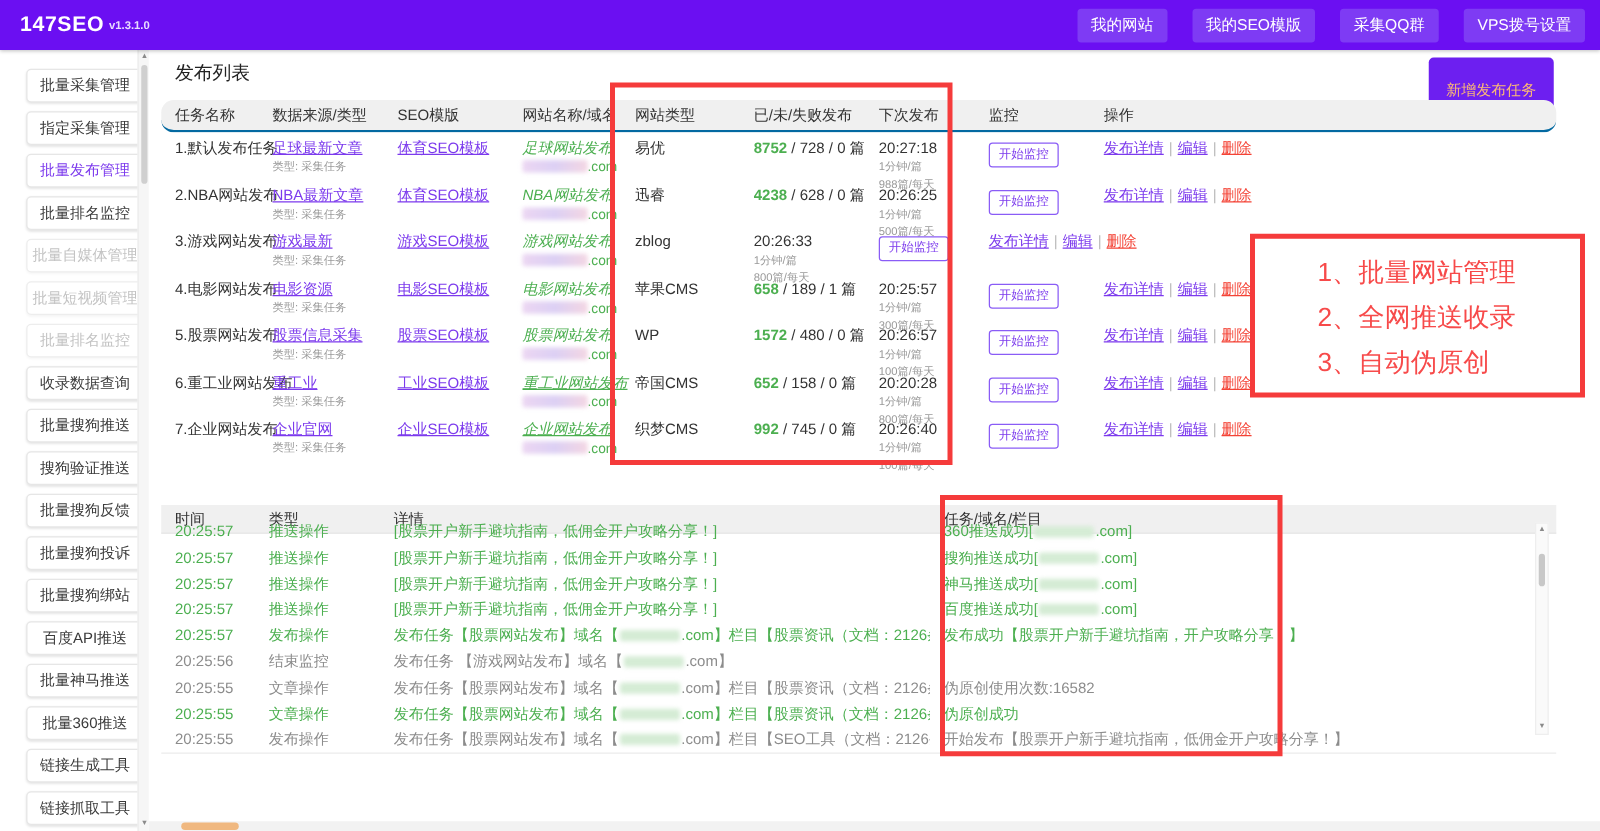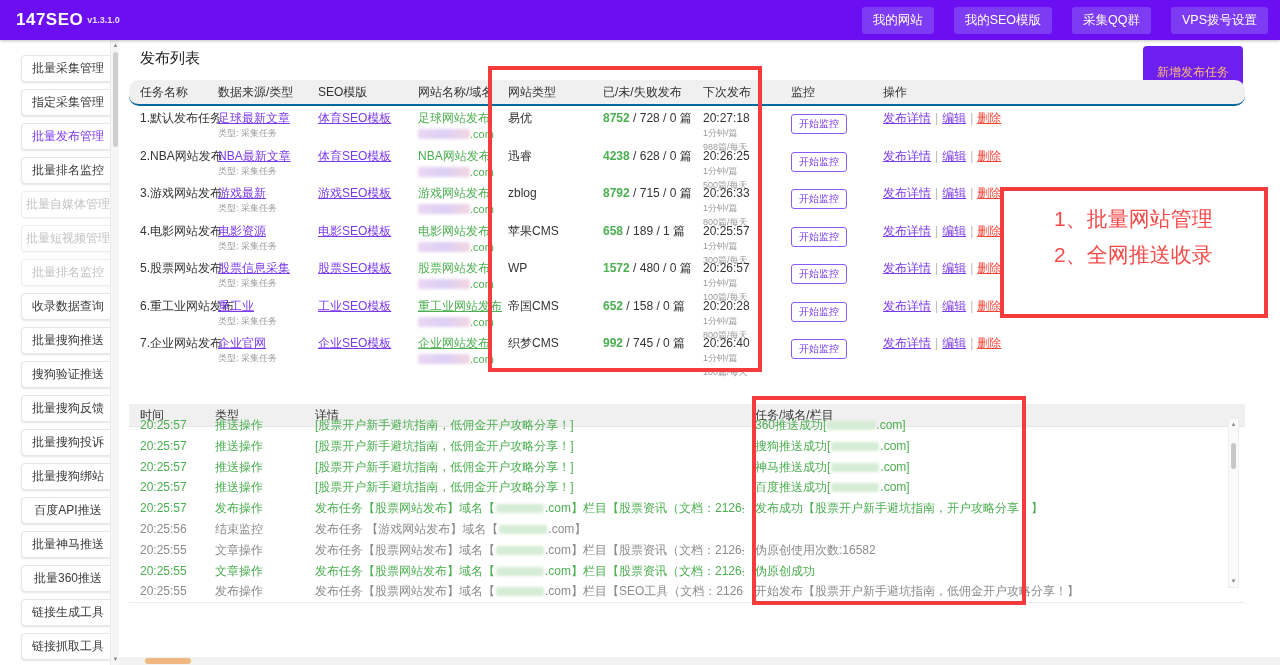--- a/index.html
+++ b/index.html
@@ -38,21 +38,21 @@
   
   .t1{display:grid;grid-template-columns:78px 100px 100px 90px 95px 100px 88px 92px 1fr;}
   .t1-head{position:absolute;left:10px;right:35px;top:40px;height:24px;background:#f0f0f0;
            border-bottom:2px solid #0369a1;align-items:center;border-radius:10px;}
   .t1-head .hc{font-size:12px;color:#333;padding-left:11px;white-space:nowrap;}
   .t1-body{position:absolute;left:10px;right:35px;top:64px;}
   .t1-row{height:37.5px;}
   .cell{font-size:12px;color:#333;padding:7px 2px 0 11px;white-space:nowrap;overflow:visible;line-height:14px;}
   .tiny{font-size:9px;color:#9a9a9a;line-height:12px;margin-top:2px;}
   .lnk-purple{color:#7c3aed;text-decoration:underline;cursor:pointer;}
-  .site-name{color:#4caf50;cursor:pointer;}
+  .site-name{color:#4caf50;cursor:pointer;font-style:italic;}
   .site-name.underline{text-decoration:underline;margin-top:36px;}
   .dom{color:#4caf50;font-size:11px;margin-top:2px;}
   .pill-p{display:inline-block;width:52px;height:10px;border-radius:2px;vertical-align:-1px;
           background:linear-gradient(90deg,#ecd6f2,#dcd0f4,#f3d6e3);filter:blur(1.6px);}
   .pill-g{display:inline-block;width:48px;height:9px;border-radius:2px;vertical-align:-1px;margin:0 1px;
           background:#d5ecd5;filter:blur(1.5px);}
   .num-done{color:#4caf50;font-weight:bold;}
   .monitor-btn{display:inline-block;border:1px solid #8a5cf6;color:#7c3aed;font-size:10px;
                padding:2px 7px;border-radius:3px;background:#fff;cursor:pointer;margin-top:3px;}
   .sep{color:#bbb;margin:0 4px;}
@@ -237,23 +237,20 @@
           </div>
           <div class="cell">
             <span class="lnk-purple">游戏SEO模板</span>
           </div>
           <div class="cell">
             <span class="site-name">游戏网站发布</span>
             <div class="dom"><span class="pill-p"></span><span>.com</span></div>
           </div>
           <div class="cell"><span>zblog</span></div>
           <div class="cell">
-            <span class="num-done">8792</span><span> / 715 / 0 篇</span>
-          </div>
-          <div class="cell">
             <span>20:26:33</span>
             <div class="tiny">1分钟/篇</div>
             <div class="tiny">800篇/每天</div>
           </div>
           <div class="cell">
             <span class="monitor-btn">开始监控</span>
           </div>
           <div class="cell">
             <span class="lnk-purple">发布详情</span><span class="sep">|</span><span class="lnk-purple">编辑</span><span class="sep">|</span><span class="lnk-red">删除</span>
           </div>
@@ -504,16 +501,17 @@
 
   <div class="red-box" id="box-columns"></div>
   <div class="red-box" id="box-details"></div>
   <div class="red-box" id="box-notes">
     <div class="note-wrap">
 
         <div class="note-line">1、批量网站管理</div>
 
         <div class="note-line">2、全网推送收录</div>
 
+        <div class="note-line">3、自动伪原创</div>
       </div>
   </div>
 
 </div>
 
 </body></html>

